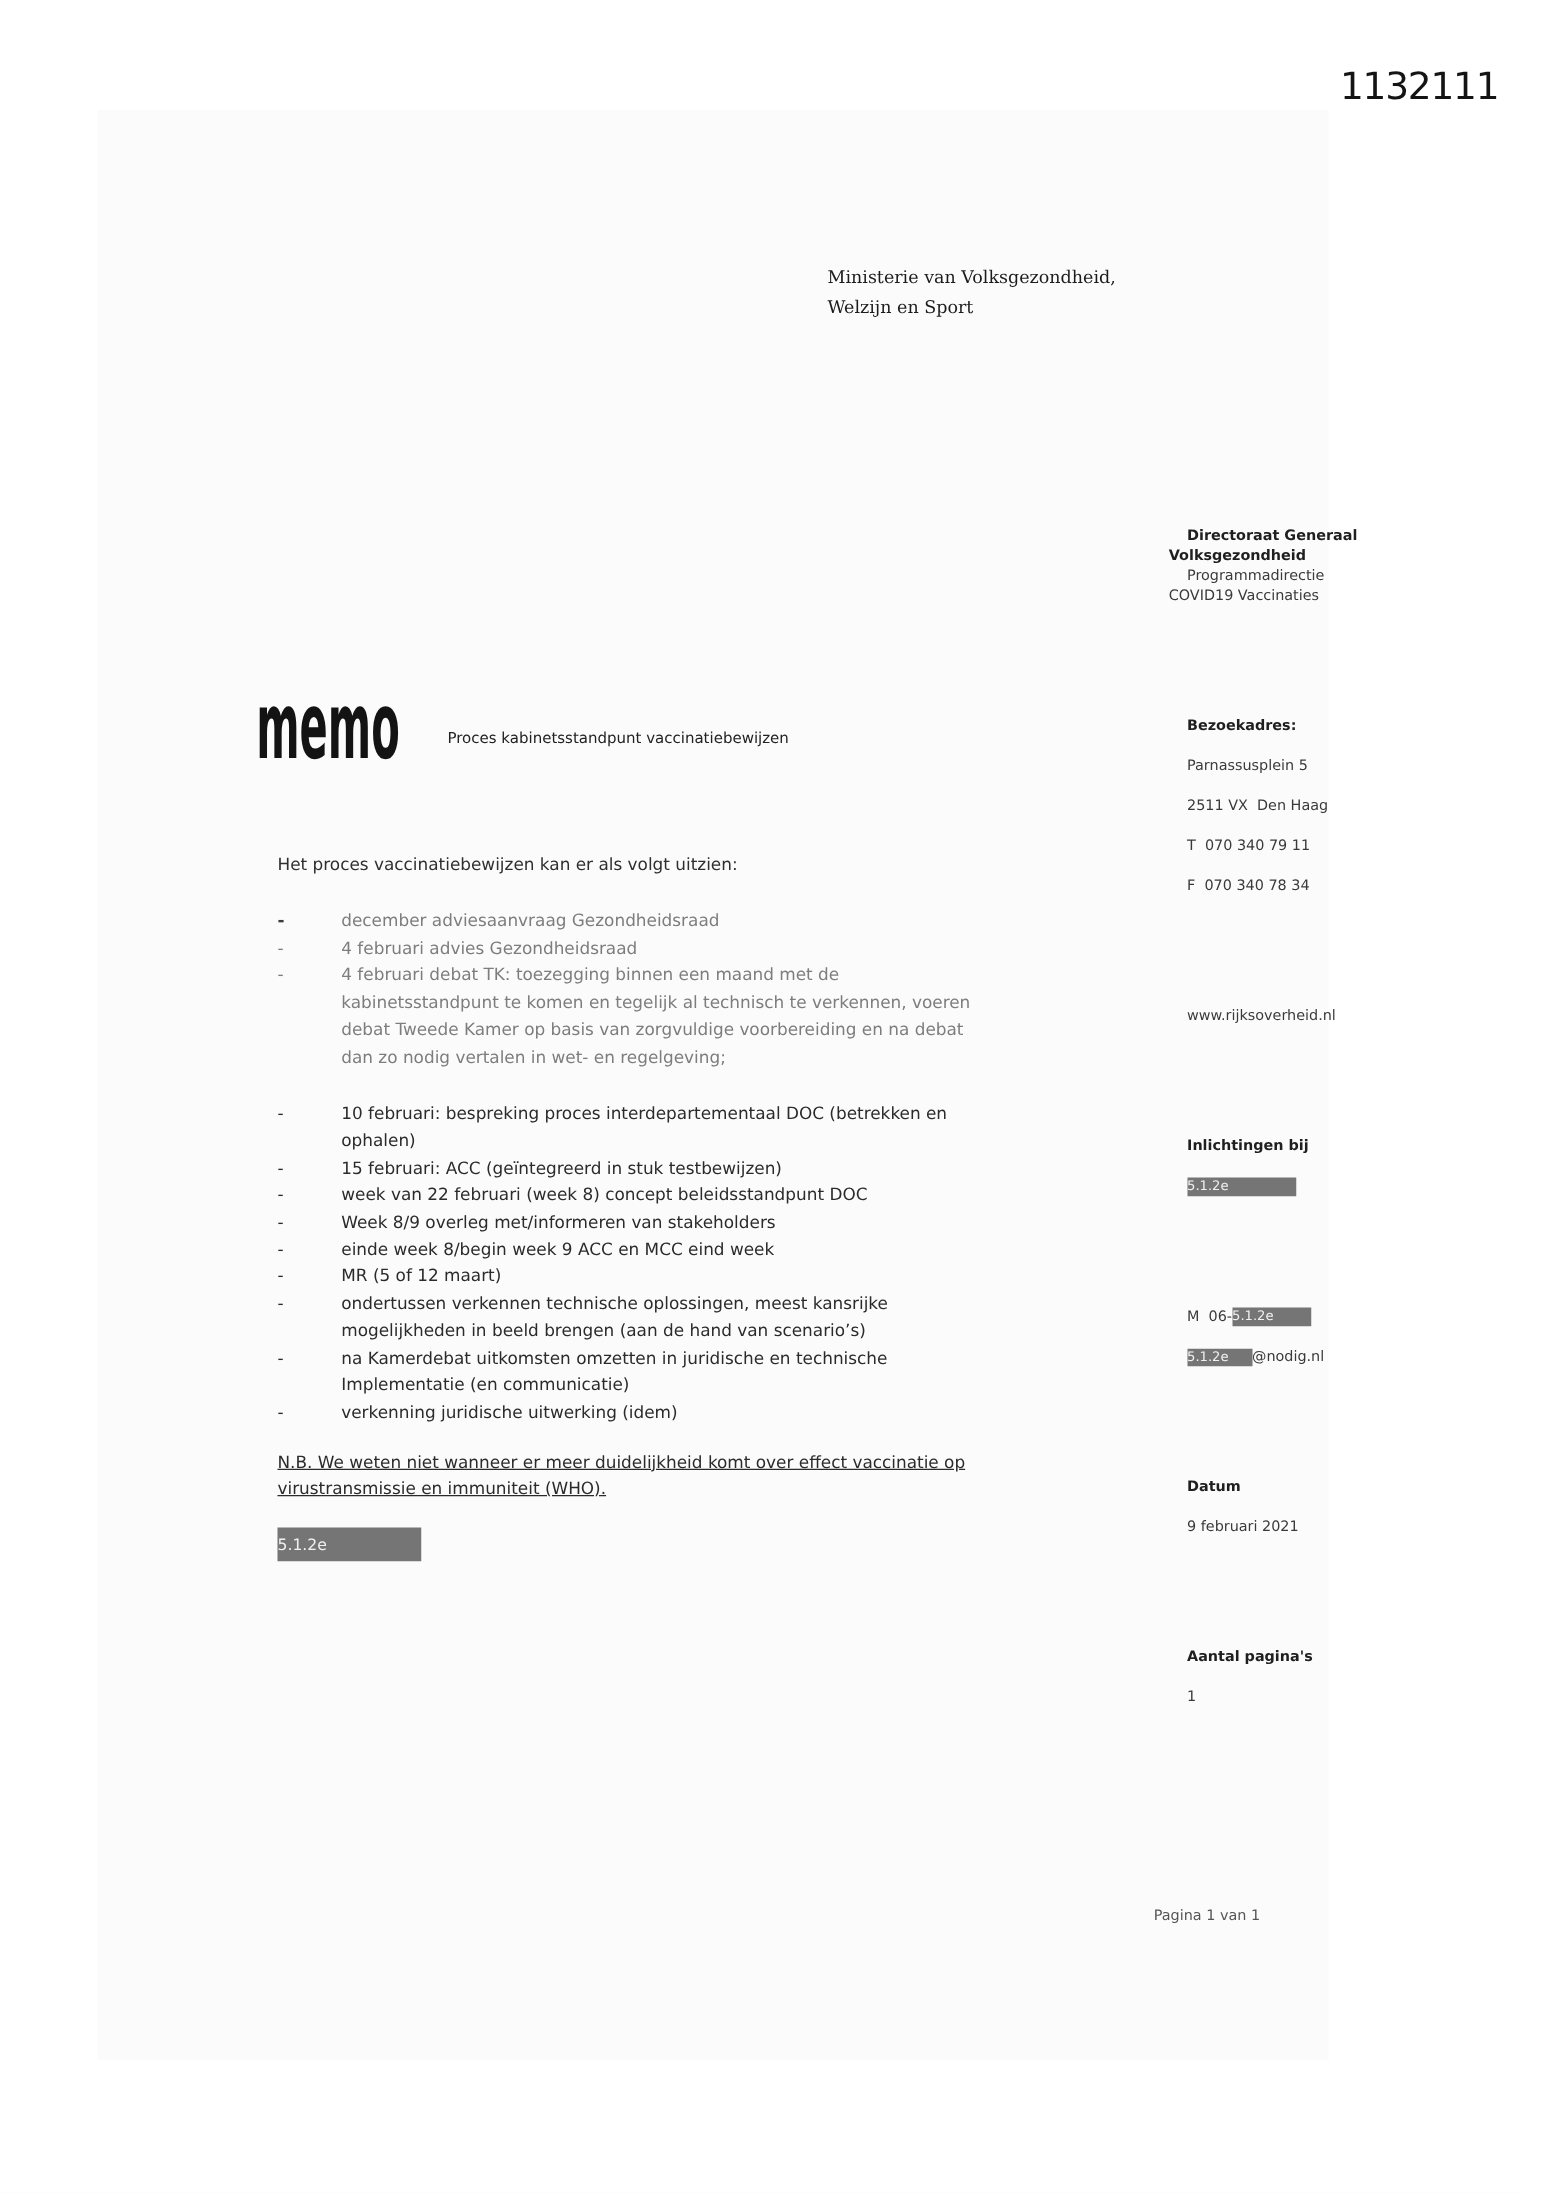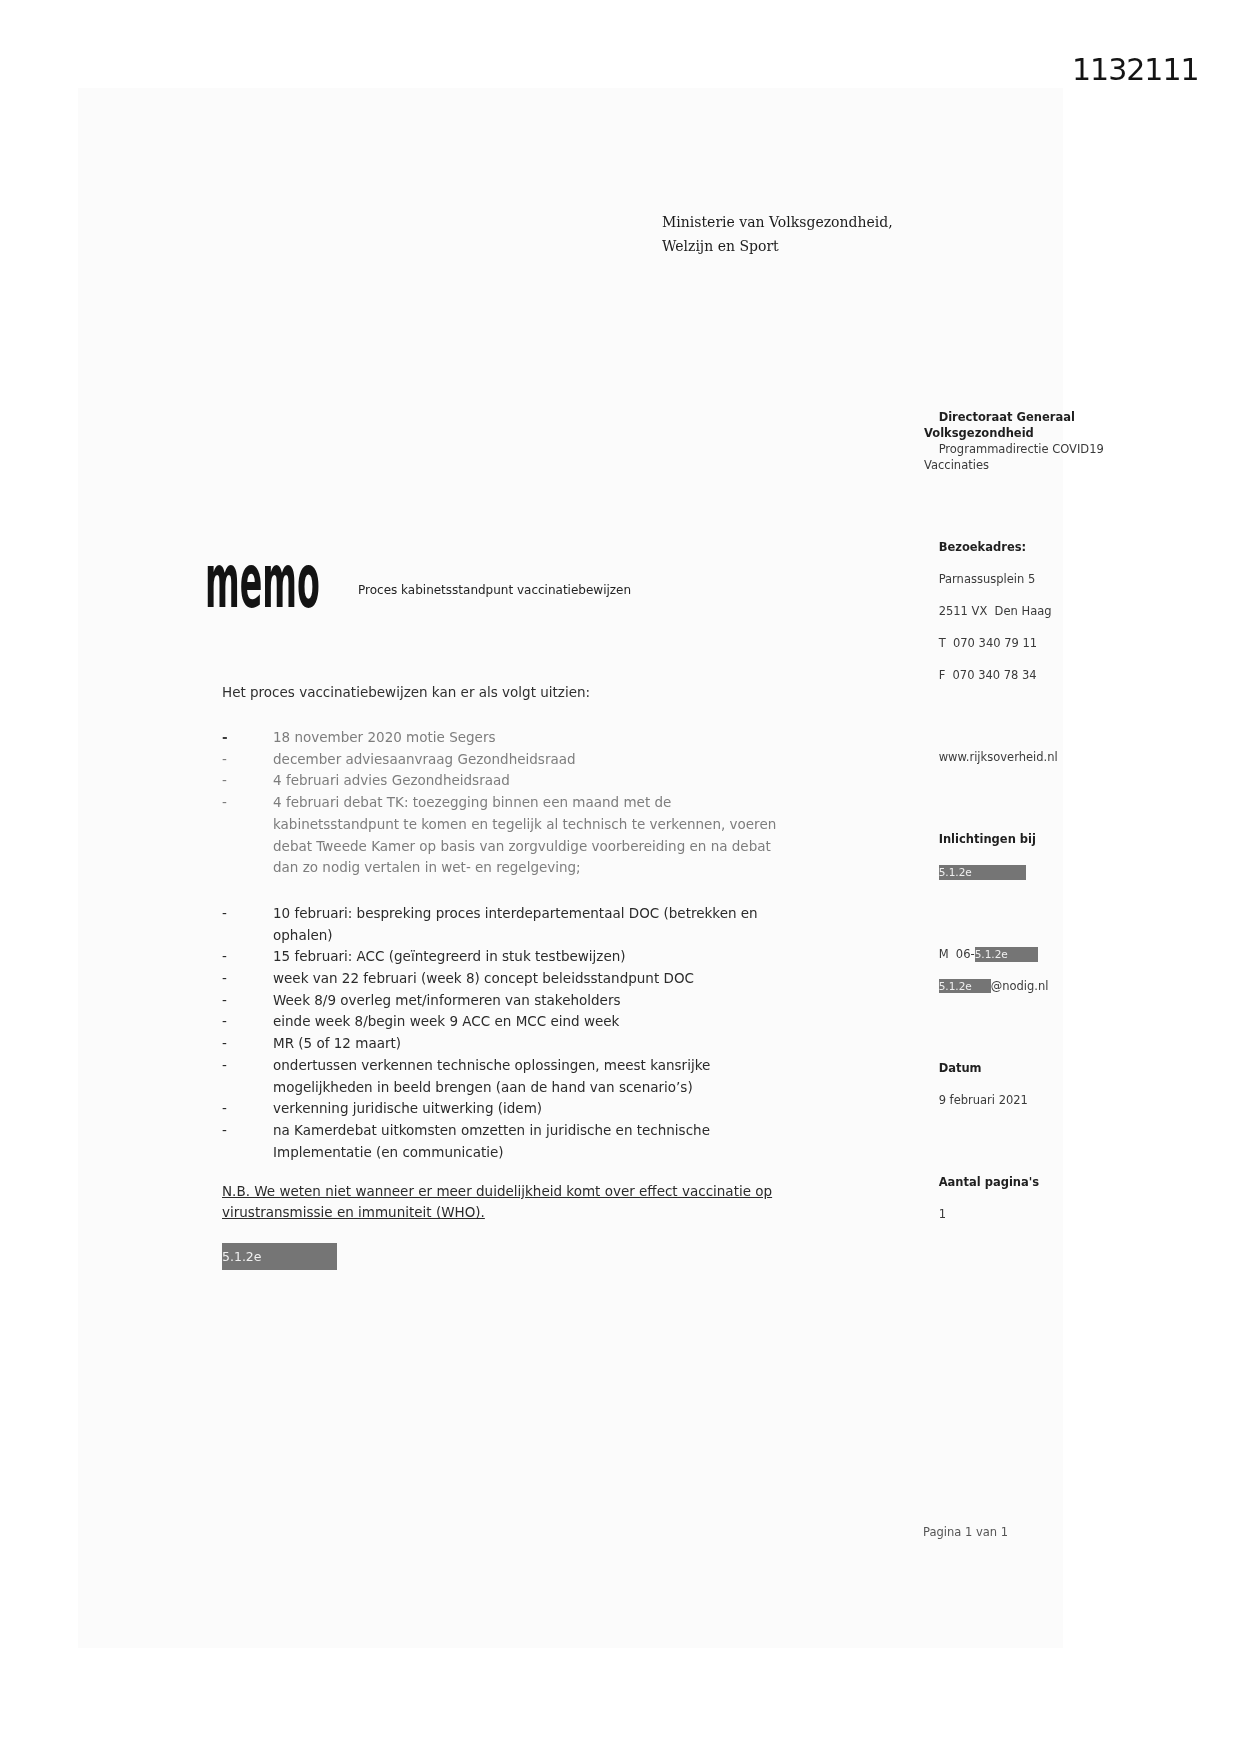--- a/index.html
+++ b/index.html
@@ -27,21 +27,21 @@
     font-size:14px;line-height:24px;color:#1c1c1c;
   }
   .ministry span{display:block;}
   
   .sidebar{
     position:absolute;left:923px;top:360px;width:182px;
     font-size:11.5px;line-height:16px;color:#3a3a3a;
     white-space:pre-wrap;
   }
   .sidebar .bold{font-weight:bold;color:#1f1f1f;}
-  .sidebar .sec{margin:1px;padding:0;}
+  .sidebar .sec{margin:12px;padding:0;}
   .sb-gap14{margin-top:14px;}
   .sb-gap16{margin-top:16px;}
   .sb-gap7{margin-top:7px;}
   .sb-gap8{margin-top:8px;}
   .sb-gap30{margin-top:30px;}
   .sb-gap12{margin-top:12px;}
   .redact{
     display:inline-block;
     background:var(--redaction-bg,#757575);
     color:var(--redaction-text,#f0f0f0);
@@ -135,40 +135,39 @@
     <span>1</span>
   </div>
 </div>
 
 <div class="memo-title">memo</div>
 <div class="memo-subject">Proces kabinetsstandpunt vaccinatiebewijzen</div>
 
 <div class="body-col">
   <p class="intro">Het proces vaccinatiebewijzen kan er als volgt uitzien:</p>
   <ul class="timeline timeline-past">
-      <li>18 november 2020 motie Segers</li>
       <li>december adviesaanvraag Gezondheidsraad</li>
       <li>4 februari advies Gezondheidsraad</li>
       <li>4 februari debat TK: toezegging binnen een maand met de
 kabinetsstandpunt te komen en tegelijk al technisch te verkennen, voeren
 debat Tweede Kamer op basis van zorgvuldige voorbereiding en na debat
 dan zo nodig vertalen in wet- en regelgeving;</li>
     </ul>
   <ul class="timeline timeline-planned">
       <li>10 februari: bespreking proces interdepartementaal DOC (betrekken en
 ophalen)</li>
       <li>15 februari: ACC (geïntegreerd in stuk testbewijzen)</li>
       <li>week van 22 februari (week 8) concept beleidsstandpunt DOC</li>
       <li>Week 8/9 overleg met/informeren van stakeholders</li>
       <li>einde week 8/begin week 9 ACC en MCC eind week</li>
       <li>MR (5 of 12 maart)</li>
       <li>ondertussen verkennen technische oplossingen, meest kansrijke
 mogelijkheden in beeld brengen (aan de hand van scenario’s)</li>
-      <li>verkenning juridische uitwerking (idem)</li>
       <li>na Kamerdebat uitkomsten omzetten in juridische en technische
 Implementatie (en communicatie)</li>
+      <li>verkenning juridische uitwerking (idem)</li>
     </ul>
   <p class="note">N.B. We weten niet wanneer er meer duidelijkheid komt over effect vaccinatie op
 virustransmissie en immuniteit (WHO).</p>
   <div class="redact bottom">5.1.2e</div>
 </div>
 
 <div class="page-footer">Pagina 1 van 1</div>
 
 </body></html>

